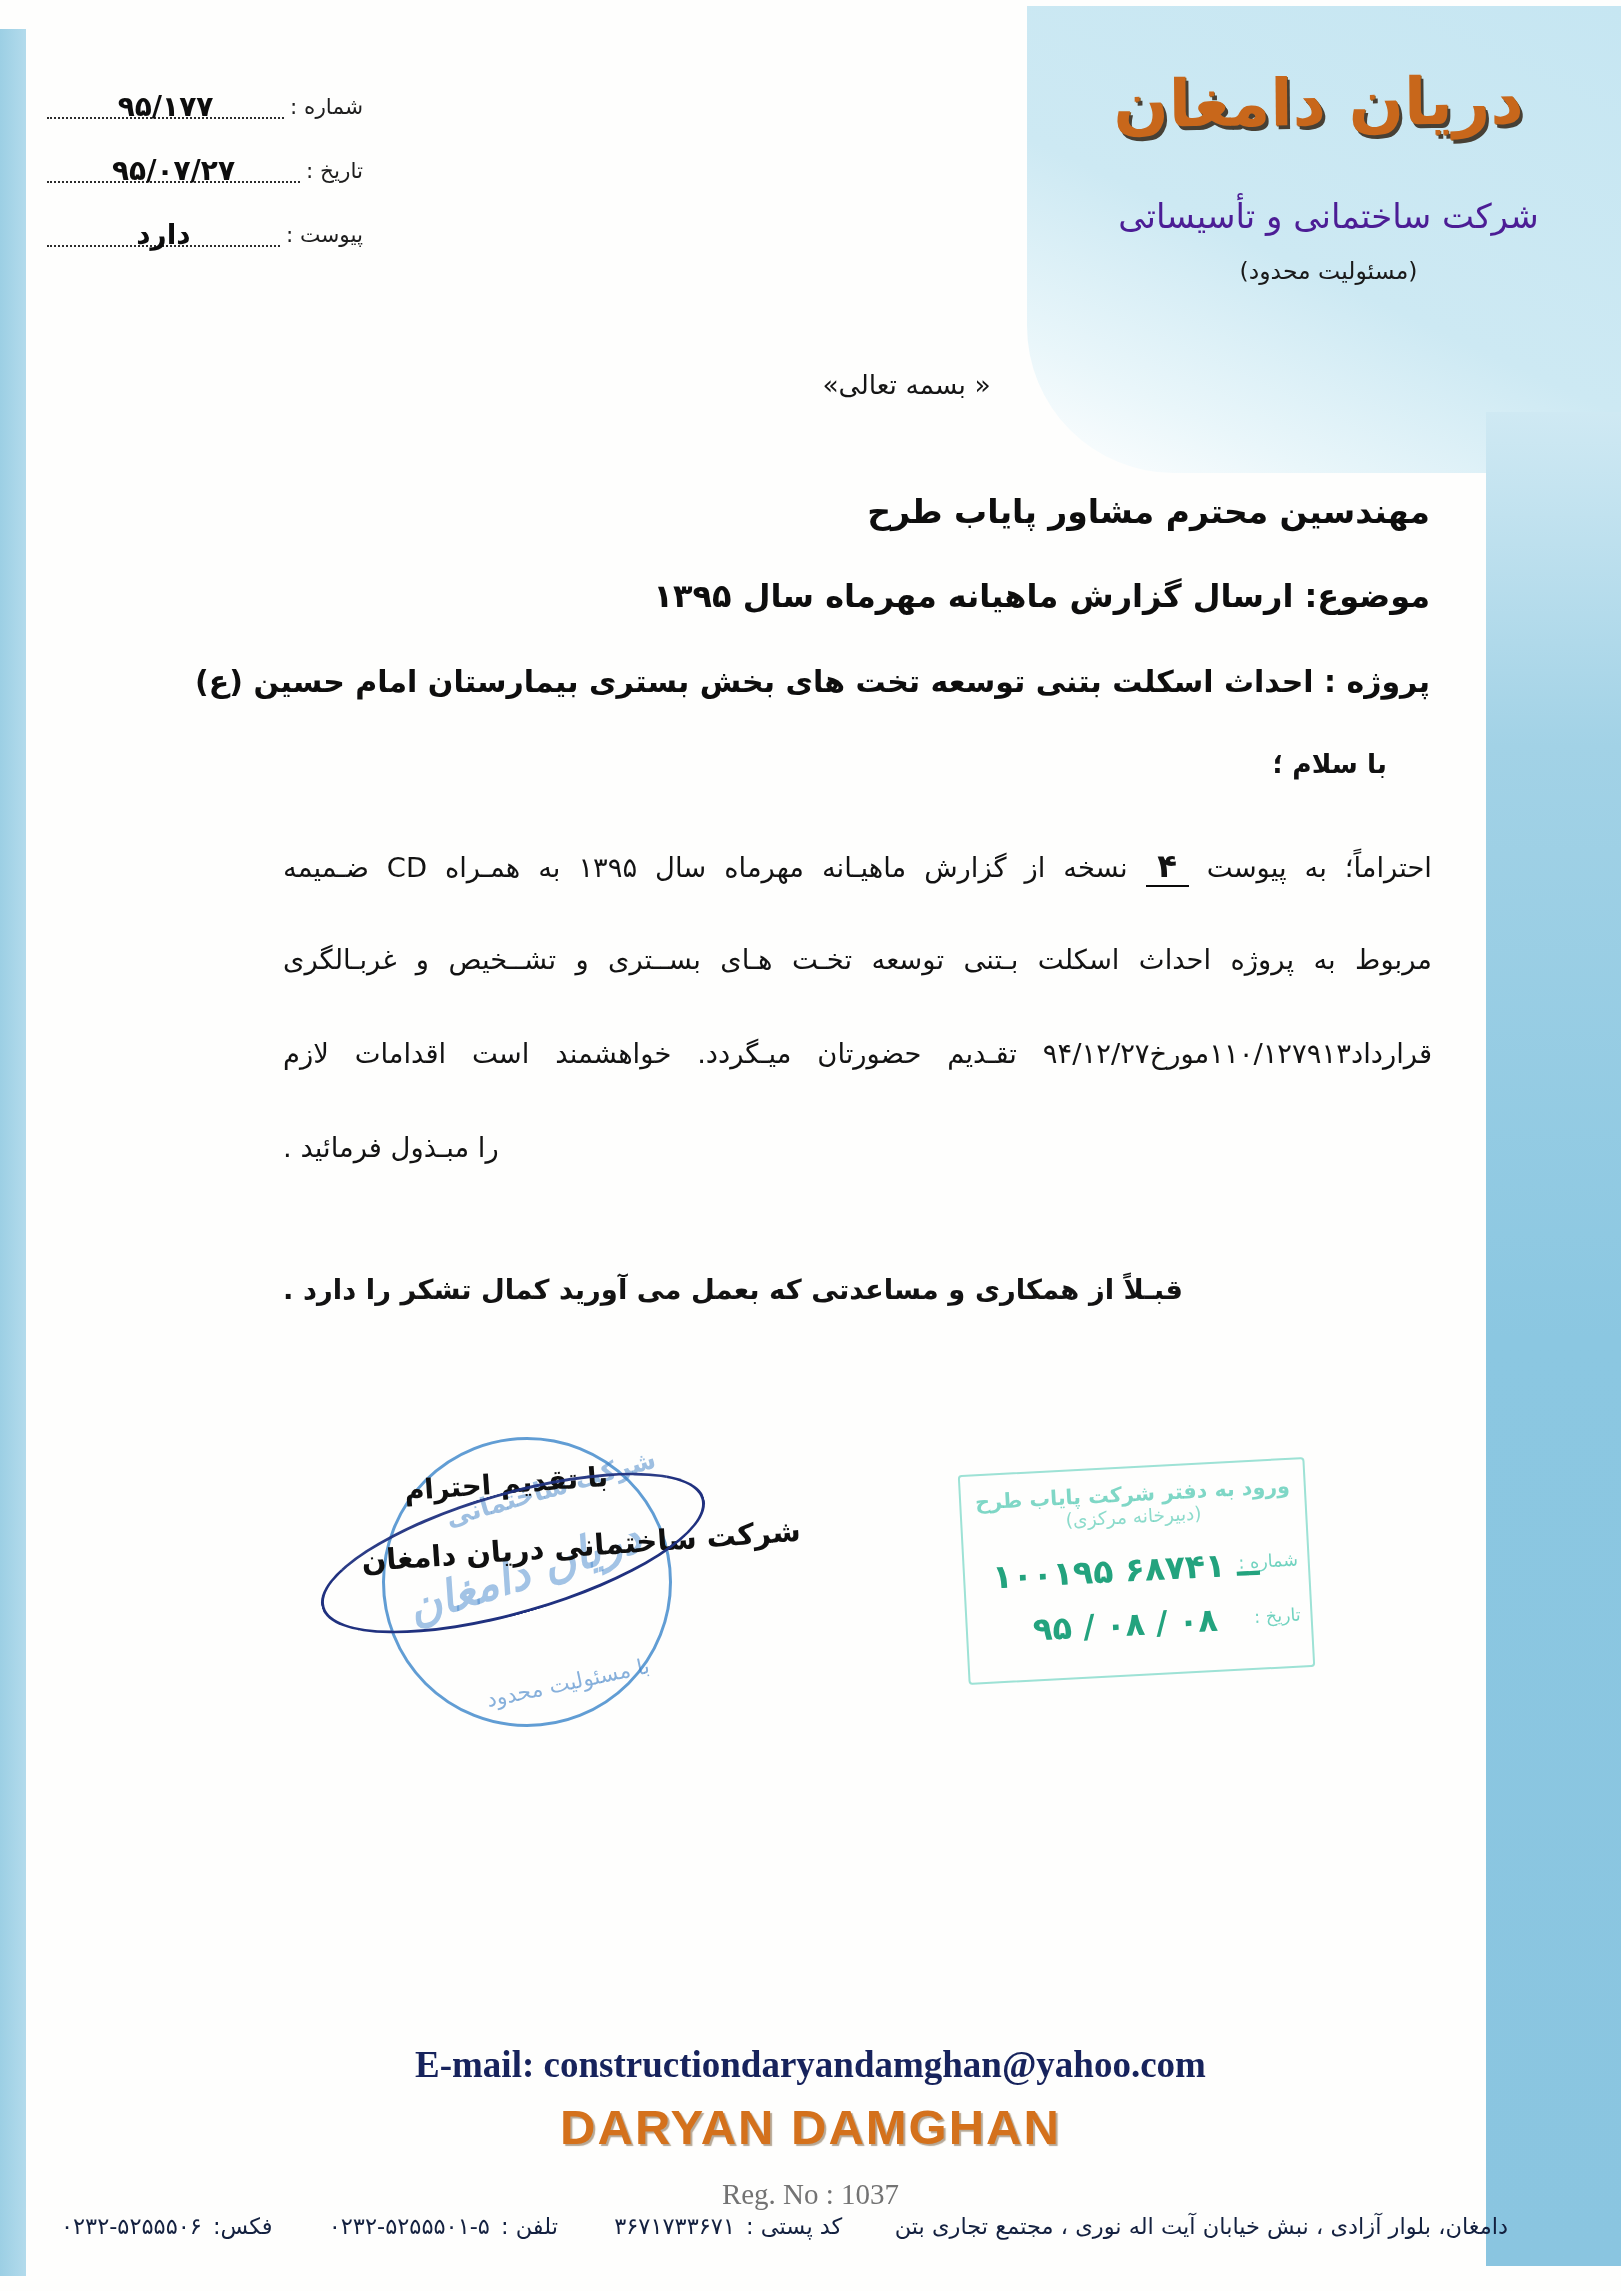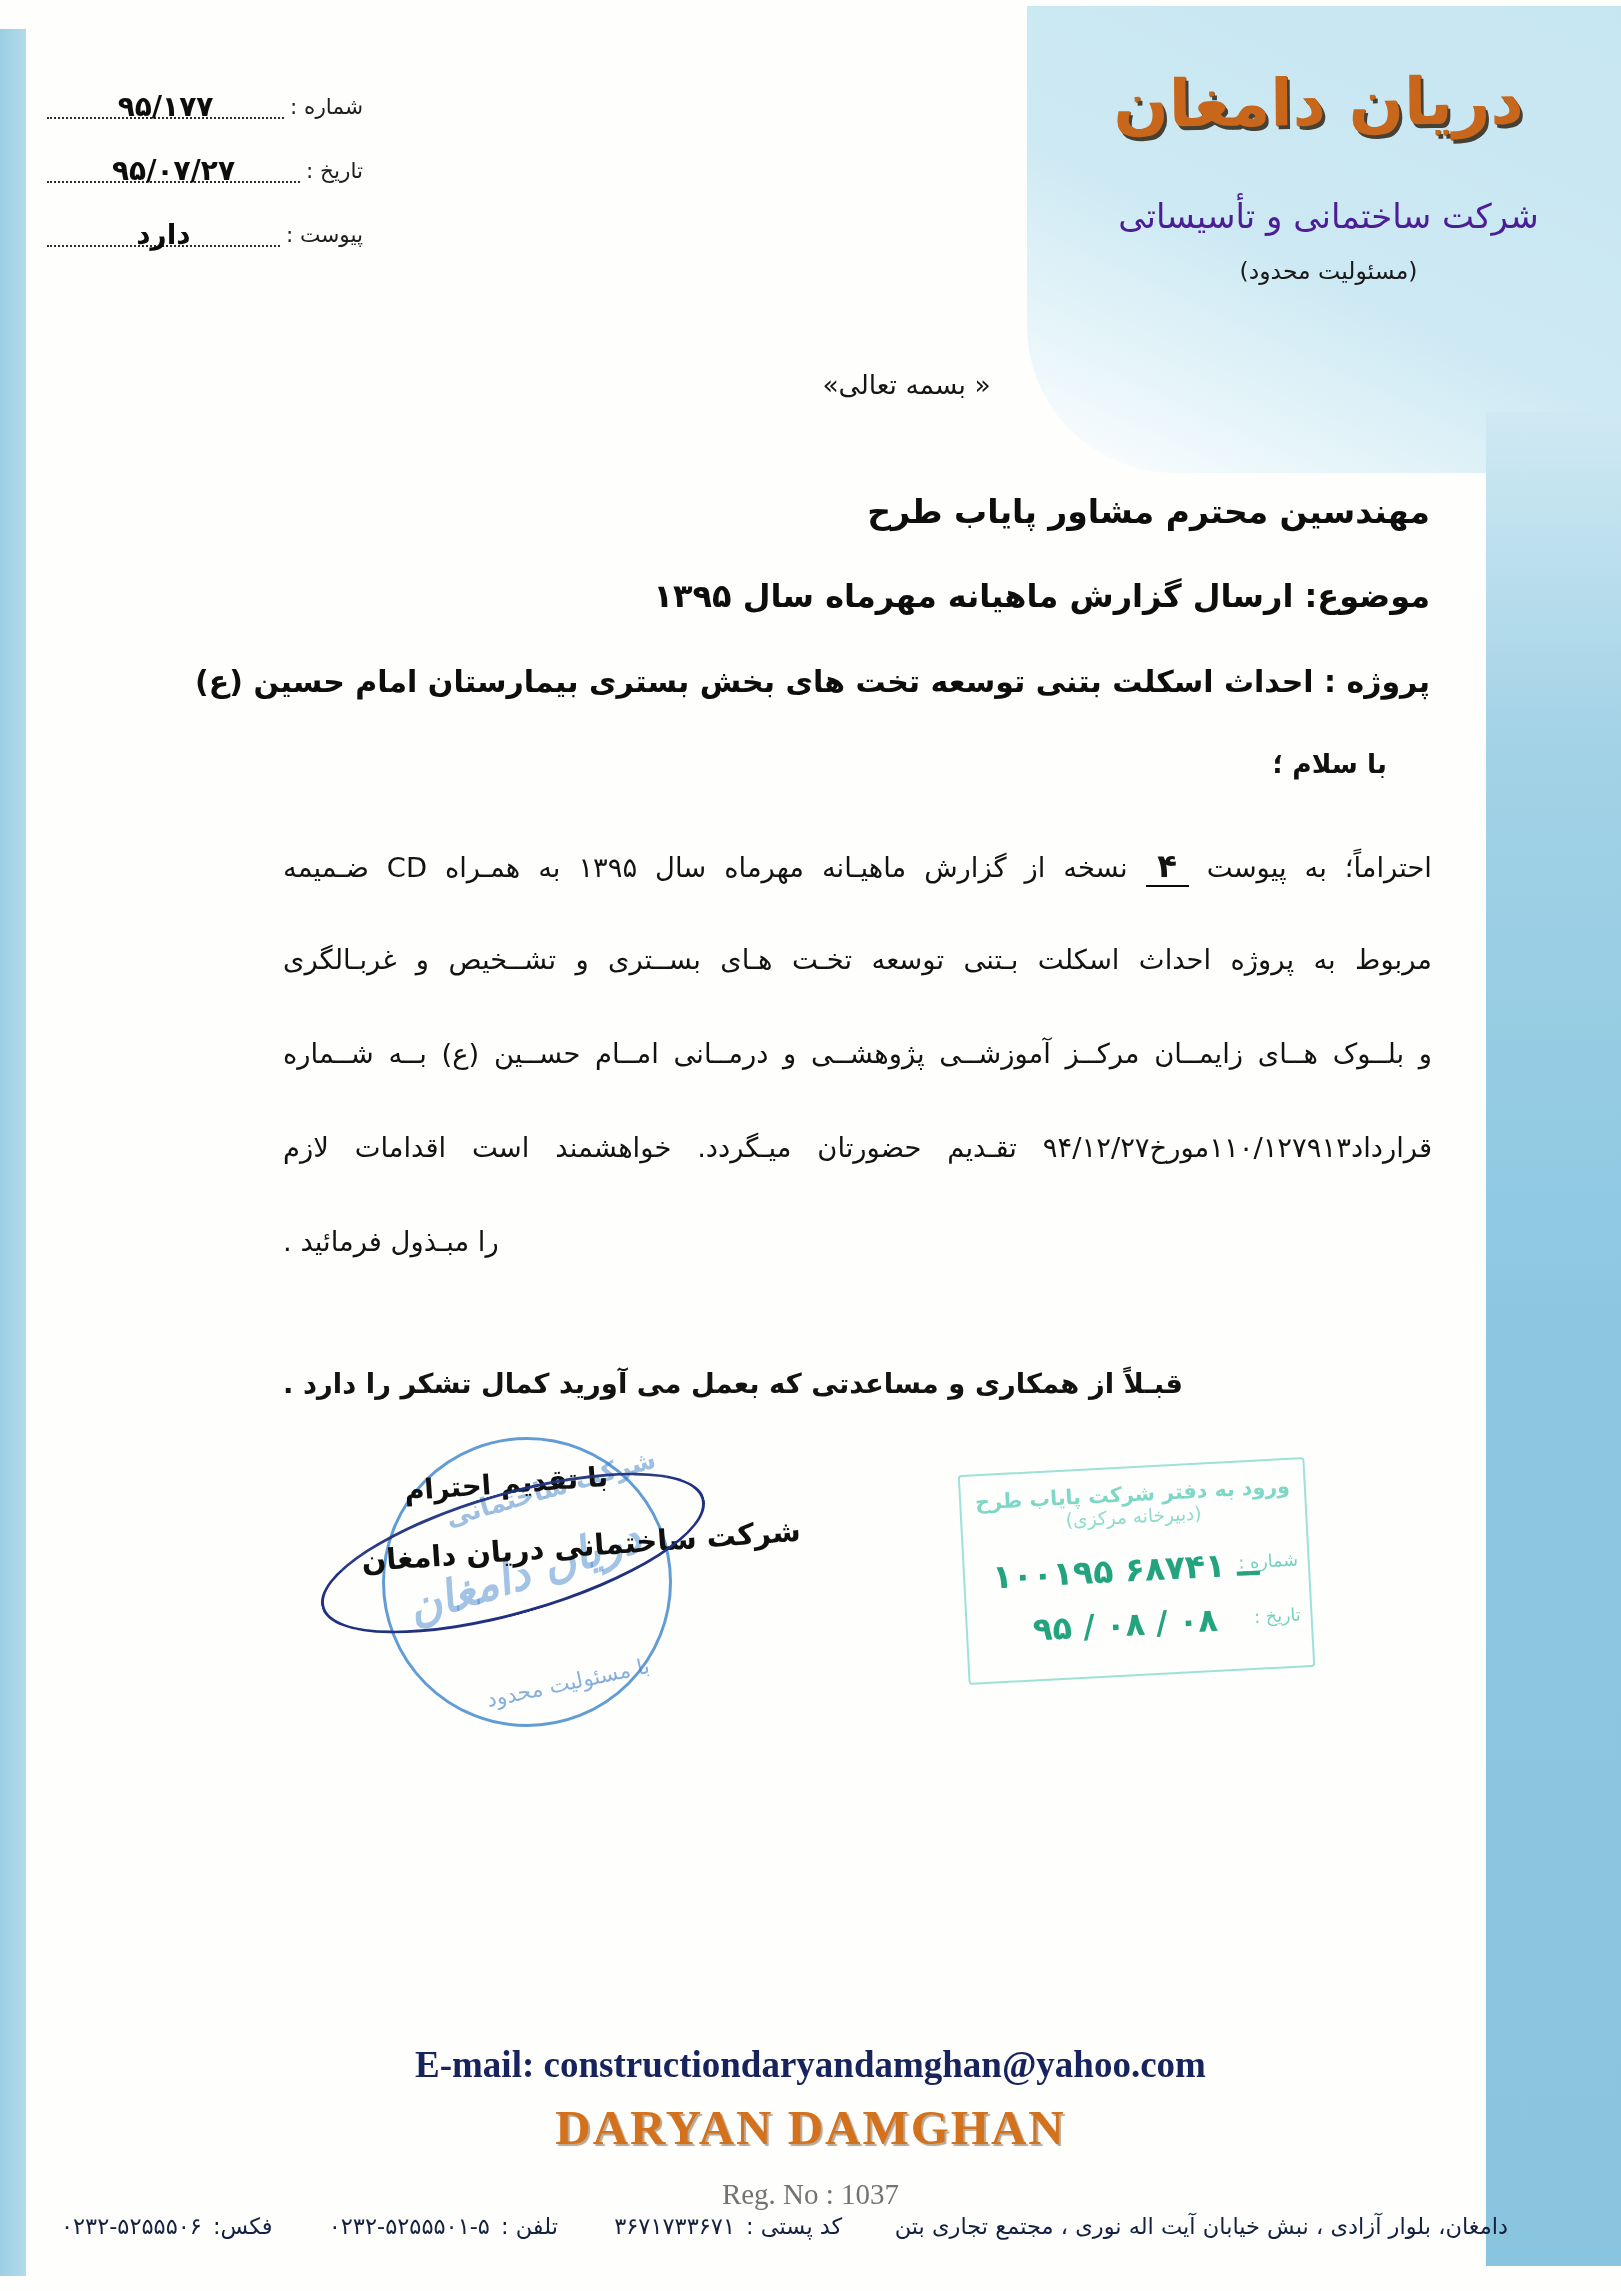--- a/index.html
+++ b/index.html
@@ -86,21 +86,21 @@
   .sg-sub{text-align:center;font-size:18.6px;color:rgba(78,200,176,.65);}
   .sg-label-num{position:absolute;right:9.8px;top:90px;font-size:17.6px;color:rgba(78,200,176,.8);}
   .sg-label-date{position:absolute;right:9.8px;top:145px;font-size:17.6px;color:rgba(78,200,176,.8);}
   .sg-num{position:absolute;left:27.4px;top:82px;font-size:33px;font-weight:bold;color:#23a37e;}
   .sg-date{position:absolute;left:65px;top:137px;font-size:32px;font-weight:bold;color:#23a37e;}
 
   
   .email-line{position:absolute;left:0;right:0;top:2043px;text-align:center;
     font-family:"Liberation Serif",serif;font-weight:bold;font-size:37px;color:#17235c;}
   .brand-line{position:absolute;left:0;right:0;top:2099px;text-align:center;
-    font-family:Liberation Serif, serif;font-weight:bold;font-size:49px;color:#d4711c;
+    font-family:Liberation Sans, sans-serif;font-weight:bold;font-size:49px;color:#d4711c;
     letter-spacing:2px;text-shadow:2px 2px 1px rgba(95,65,25,.45);}
   .reg-line{position:absolute;left:0;right:0;top:2178px;text-align:center;
     font-family:"Liberation Serif",serif;font-size:29px;color:#737373;}
 
   
   .footer{position:absolute;left:57px;top:2213px;width:1451px;direction:rtl;
     display:flex;justify-content:space-between;align-items:baseline;
     font-size:22.5px;color:#13203f;}
   .footer .seg{white-space:nowrap;}
   .footer .num{direction:ltr;unicode-bidi:embed;padding:0 3.9px;}
@@ -144,21 +144,20 @@
   <div class="h-recipient">مهندسین محترم مشاور پایاب طرح</div>
   <div class="h-subject">موضوع: ارسال گزارش ماهیانه مهرماه سال ۱۳۹۵</div>
   <div class="h-project">پروژه : احداث اسکلت بتنی توسعه تخت های بخش بستری بیمارستان امام حسین (ع)</div>
   <div class="h-salam">با سلام ؛</div>
 
   <div class="body-block">
     <div class="bline just">
       <span>احتراماً؛ به پیوست </span><span class="count-mark">۴</span><span> نسخه از گزارش ماهیـانه مهرماه سال ۱۳۹۵ به همـراه CD ضـمیمه</span>
     </div>
     <div class="bline just">مربوط به پروژه احداث اسکلت بـتنی توسعه تخـت هـای بســتری و تشــخیص و غربـالگری</div>
-    <div class="bline just">و بلــوک هــای زایمــان مرکــز آموزشــی پژوهشــی و درمــانی امــام حســین (ع) بــه شــماره</div>
     <div class="bline just">قرارداد۱۱۰/۱۲۷۹۱۳مورخ۹۴/۱۲/۲۷ تقـدیم حضورتان میـگردد. خواهشمند است اقدامات لازم</div>
     <div class="bline rt">را مبـذول فرمائید .</div>
     <div class="bline rt final">قبـلاً از همکاری و مساعدتی که بعمل می آورید کمال تشکر را دارد .</div>
   </div>
 
   <div class="closing1">با تقدیم احترام</div>
   <div class="closing2">شرکت ساختمانی دریان دامغان</div>
 
   <div class="stamp-round">
     <span class="arc-top">شرکت ساختمانی</span>

